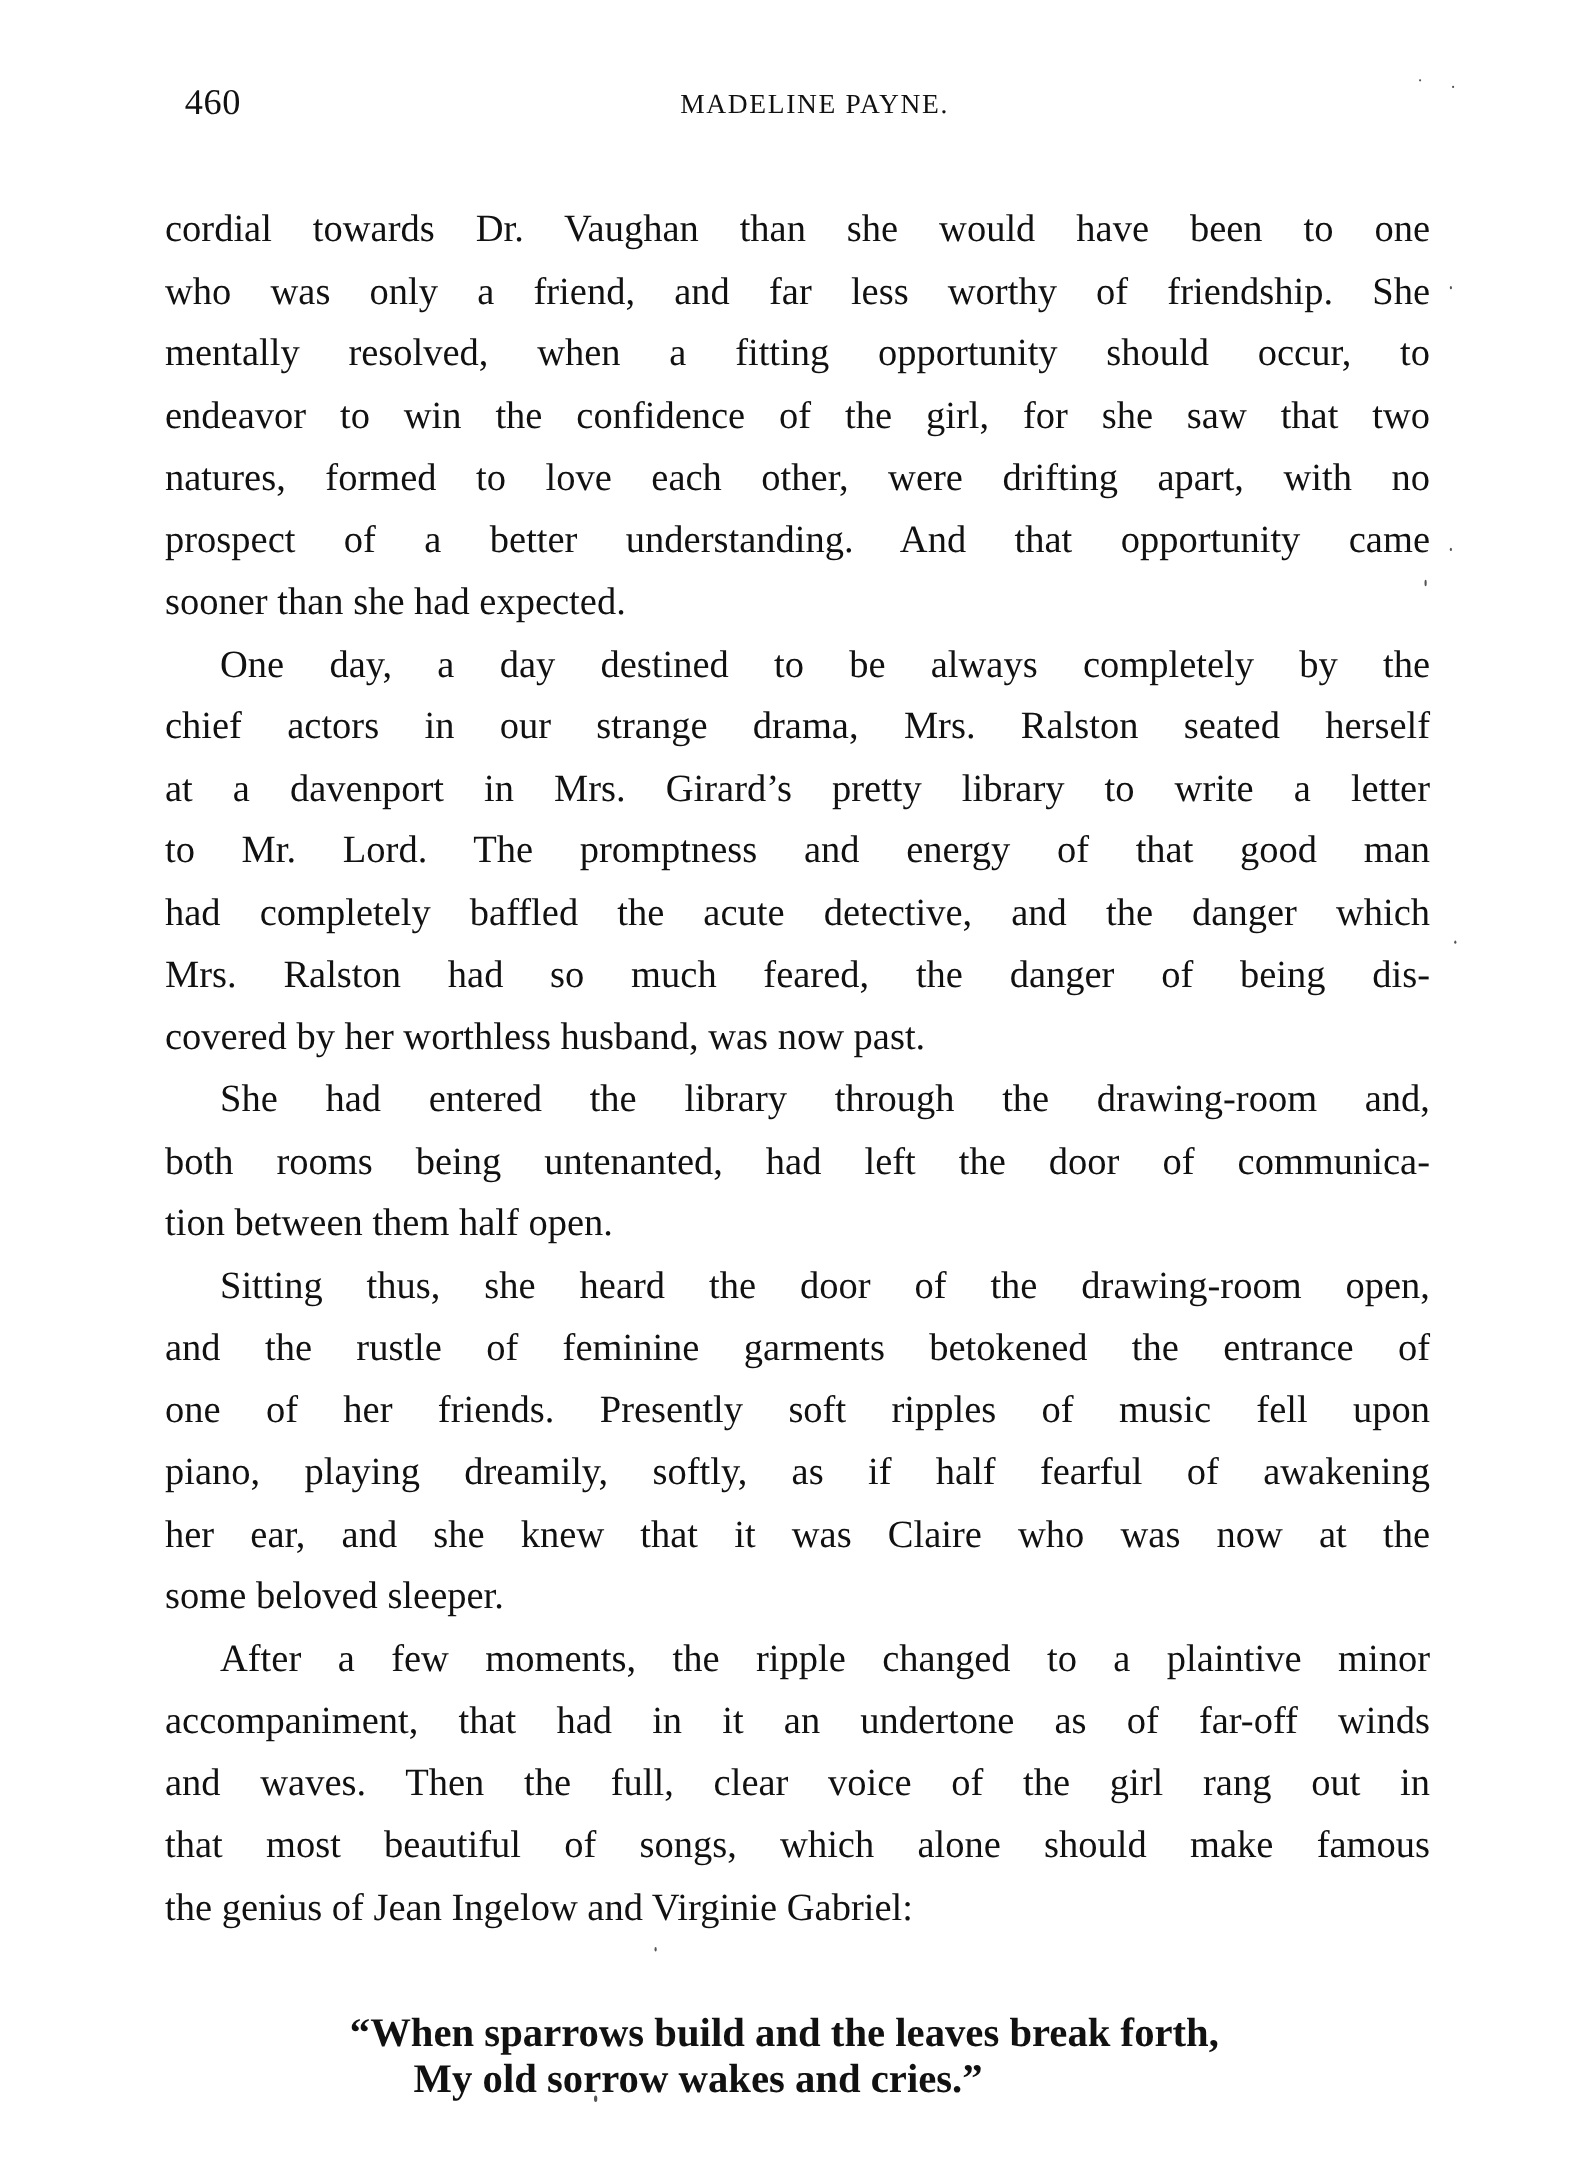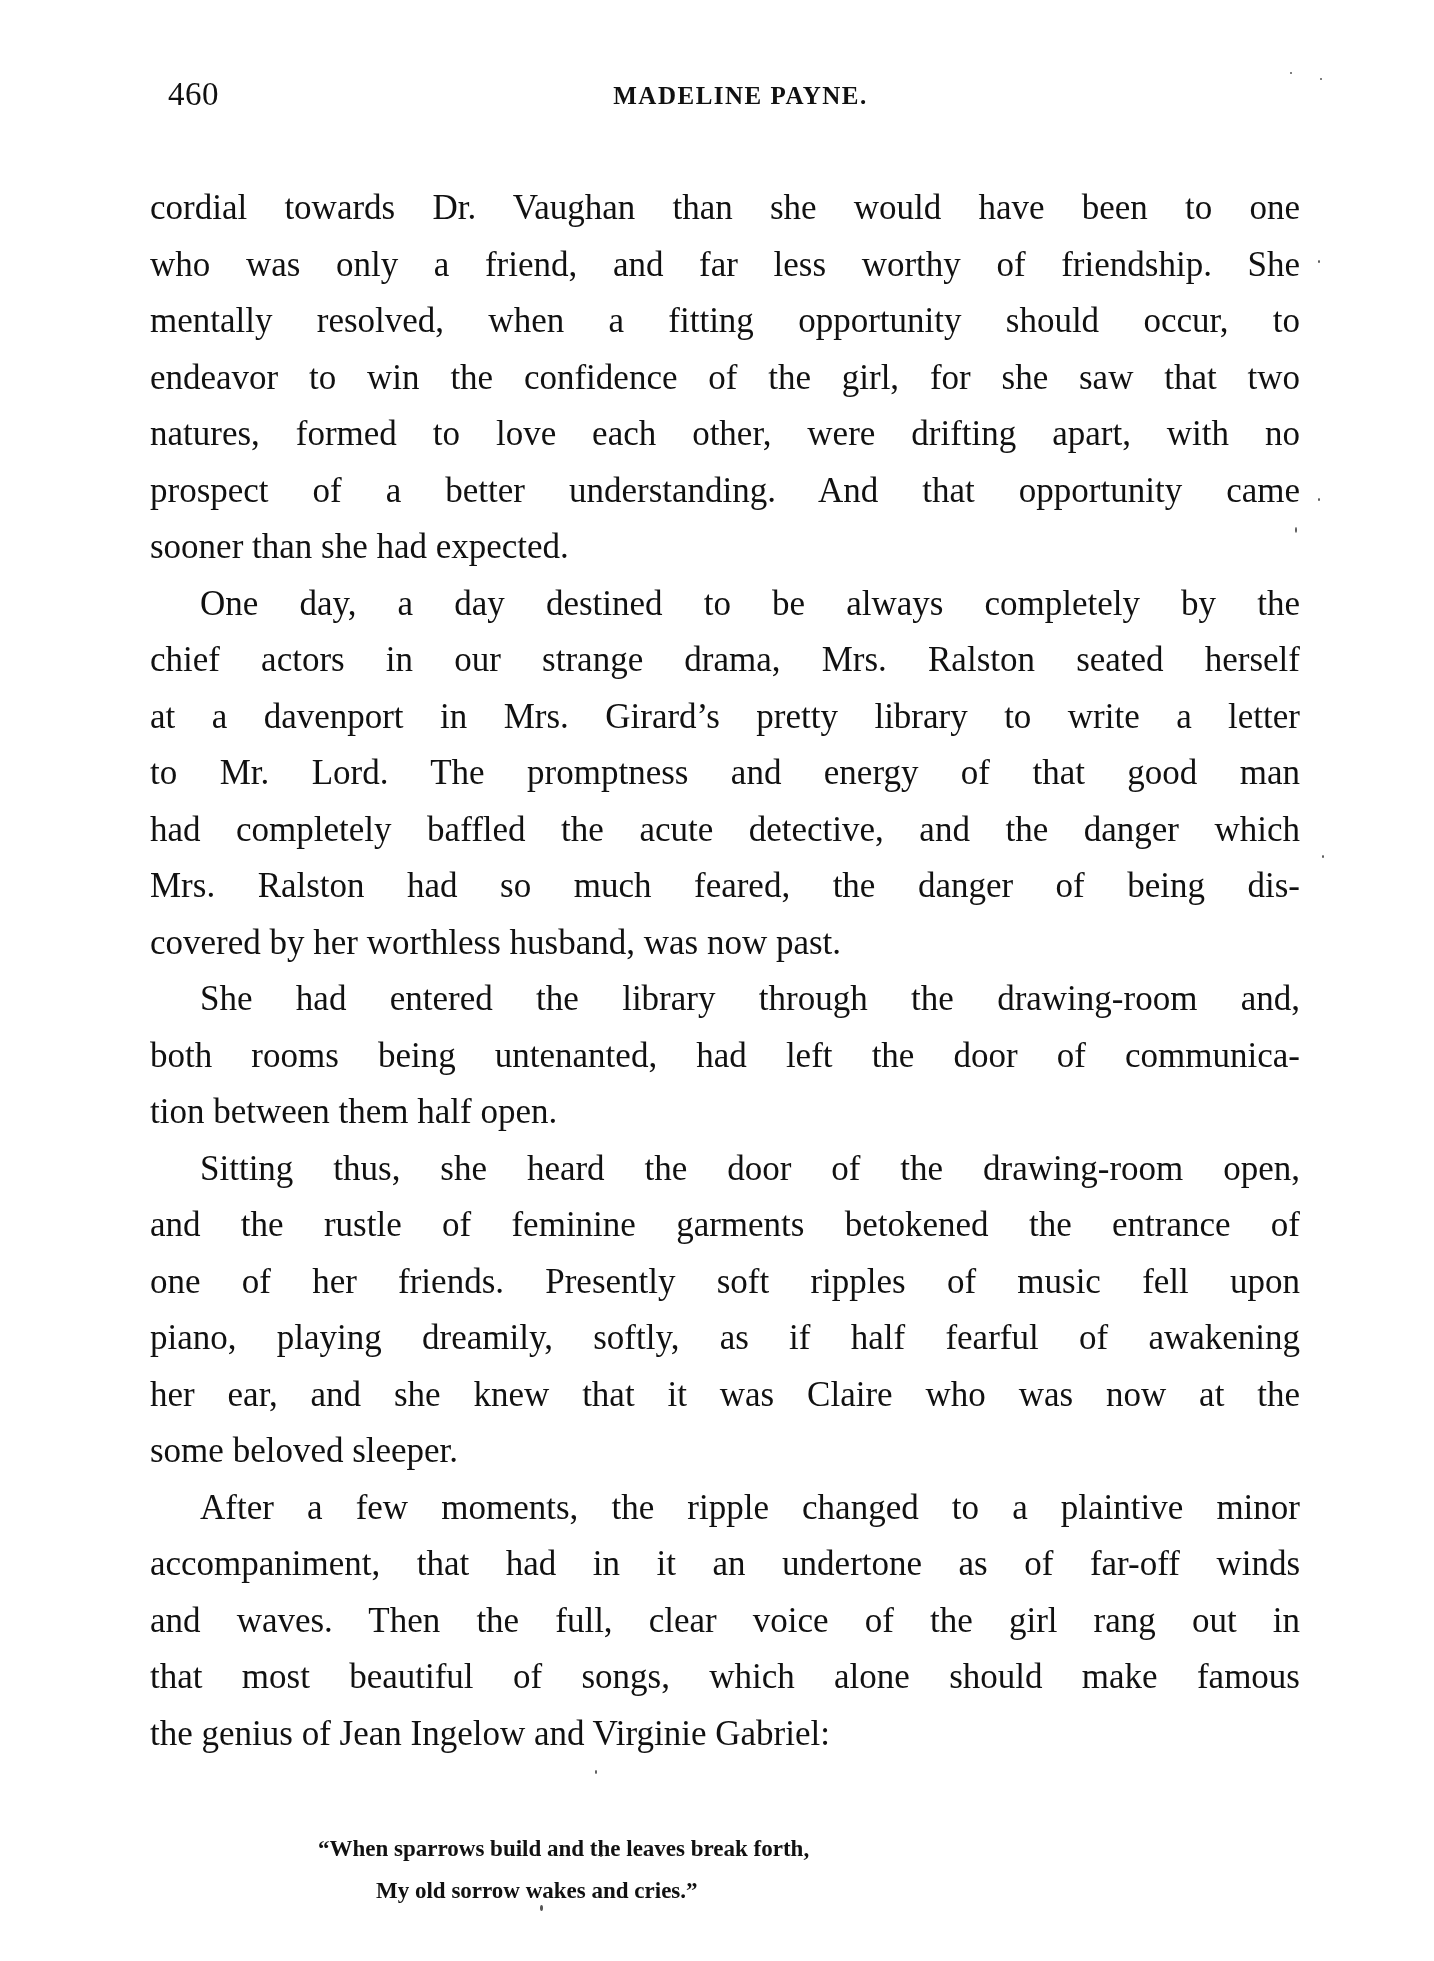--- a/index.html
+++ b/index.html
@@ -35,21 +35,21 @@
       font-size: 33px;
       letter-spacing: 0.5px;
     }
     .running-title {
       position: absolute;
       left: 0;
       right: 0;
       top: 6px;
       text-align: center;
       font-size: 25px;
-      font-weight: bold;
+      font-weight: normal;
       letter-spacing: 1.5px;
     }
     .body-text {
       position: absolute;
       left: 150px;
       top: 180px;
       width: 1150px;
       font-size: 35px;
       line-height: 56.5px;
     }
@@ -64,21 +64,21 @@
       text-align-last: left;
     }
     .line.indent {
       padding-left: 50px;
     }
     .verse {
       position: absolute;
       top: 1828px;
       left: 0;
       width: 1343px;
-      font-size: 23px;
+      font-size: 37px;
       font-weight: bold;
       line-height: 42px;
     }
     .verse-line {
       display: block;
       white-space: nowrap;
     }
     .verse-line.v1 { padding-left: 318px; }
     .verse-line.v2 { padding-left: 376px; }
     .specks span {

